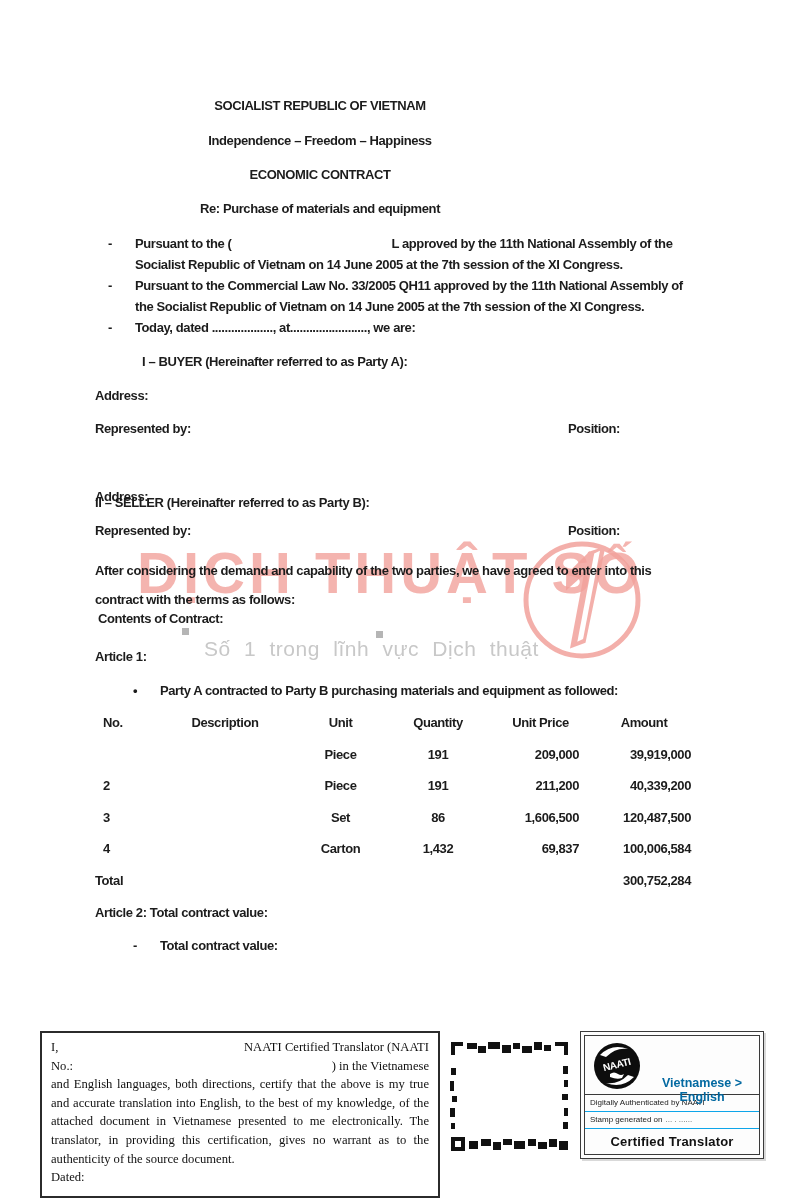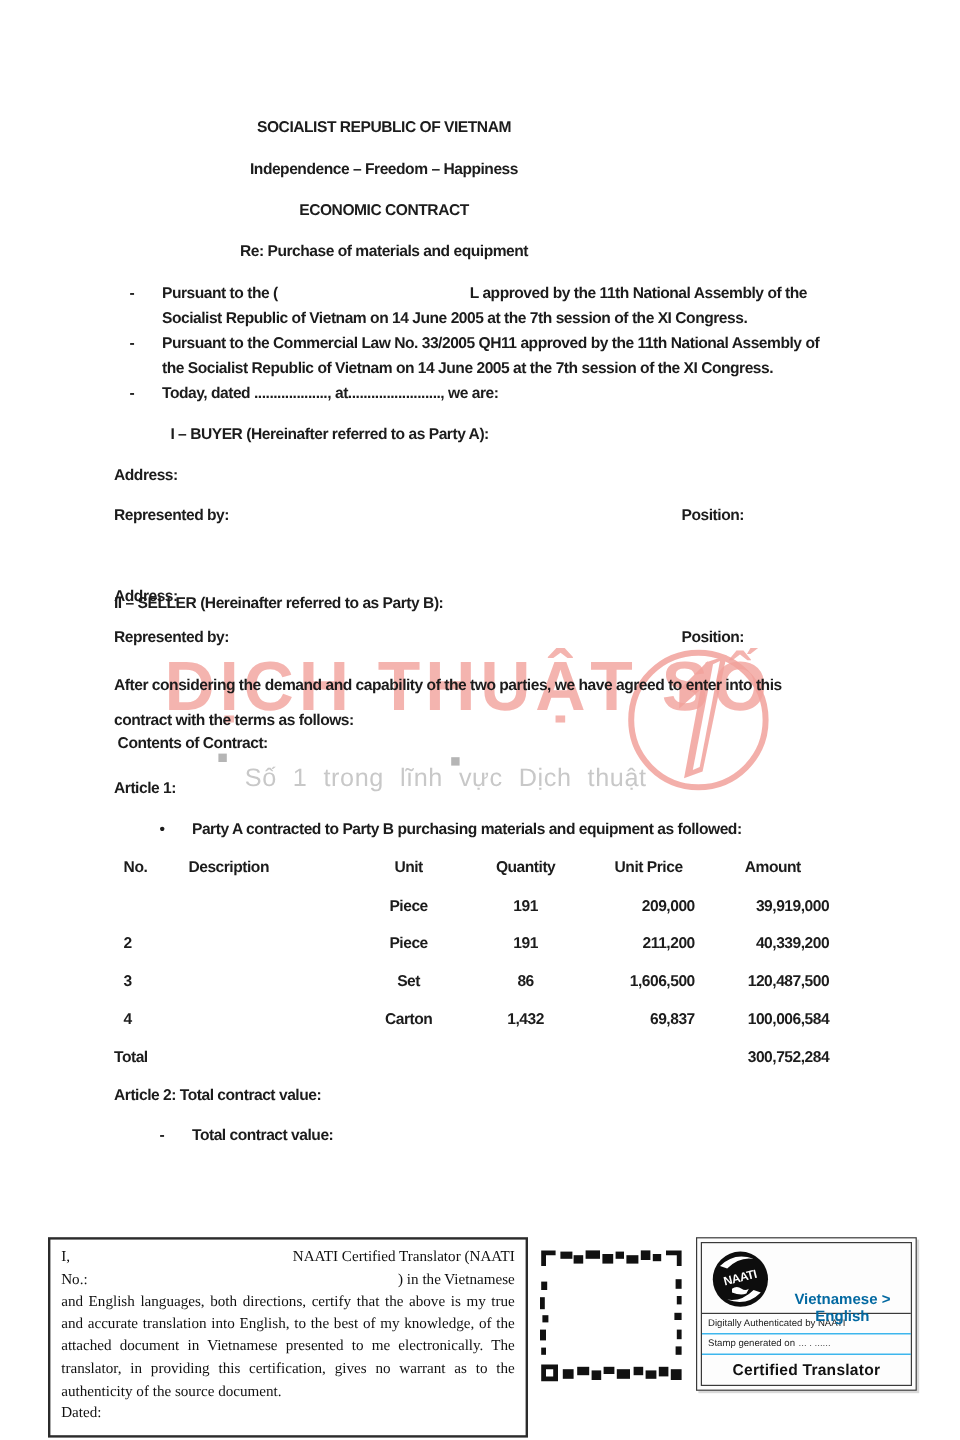--- a/index.html
+++ b/index.html
@@ -20,21 +20,21 @@
   .nowrapline{white-space:nowrap;display:flex;align-items:baseline;}
   .redact-gap{display:inline-block;width:160px;}
   
   .pos-label{position:absolute;left:473px;top:0;}
   .party-line{left:95px;width:650px;}
   
   .para{left:95px;width:600px;line-height:29px;}
   
   .itable{left:95px;width:600px;display:grid;grid-template-columns:62px 136px 95px 100px 105px 102px;grid-auto-rows:31.6px;}
   .itable .c1{text-align:left;padding-left:8px;}
-  .itable .c2{}
+  .itable .c2{text-align:center;}
   .itable .c3{text-align:center;}
   .itable .c4{text-align:center;}
   .itable .c5{text-align:right;padding-right:14px;}
   .itable .c6{text-align:right;padding-right:4px;}
   
   .wm-text{left:137px;top:566px;font-size:58px;font-weight:bold;letter-spacing:4px;color:var(--watermark-pink,#f2a7a1);opacity:.8;white-space:nowrap;z-index:0;}
   .wm-tag{left:204px;top:637px;font-size:21px;color:var(--tagline-gray,#c8c8c8);letter-spacing:.5px;word-spacing:7px;z-index:0;text-align:center;}
   .wm-dot{width:7px;height:7px;background:#b5b5b5;z-index:0;}
   .wm-logo{left:519px;top:537px;z-index:0;opacity:.85;}
   .layer{position:relative;z-index:1;}

